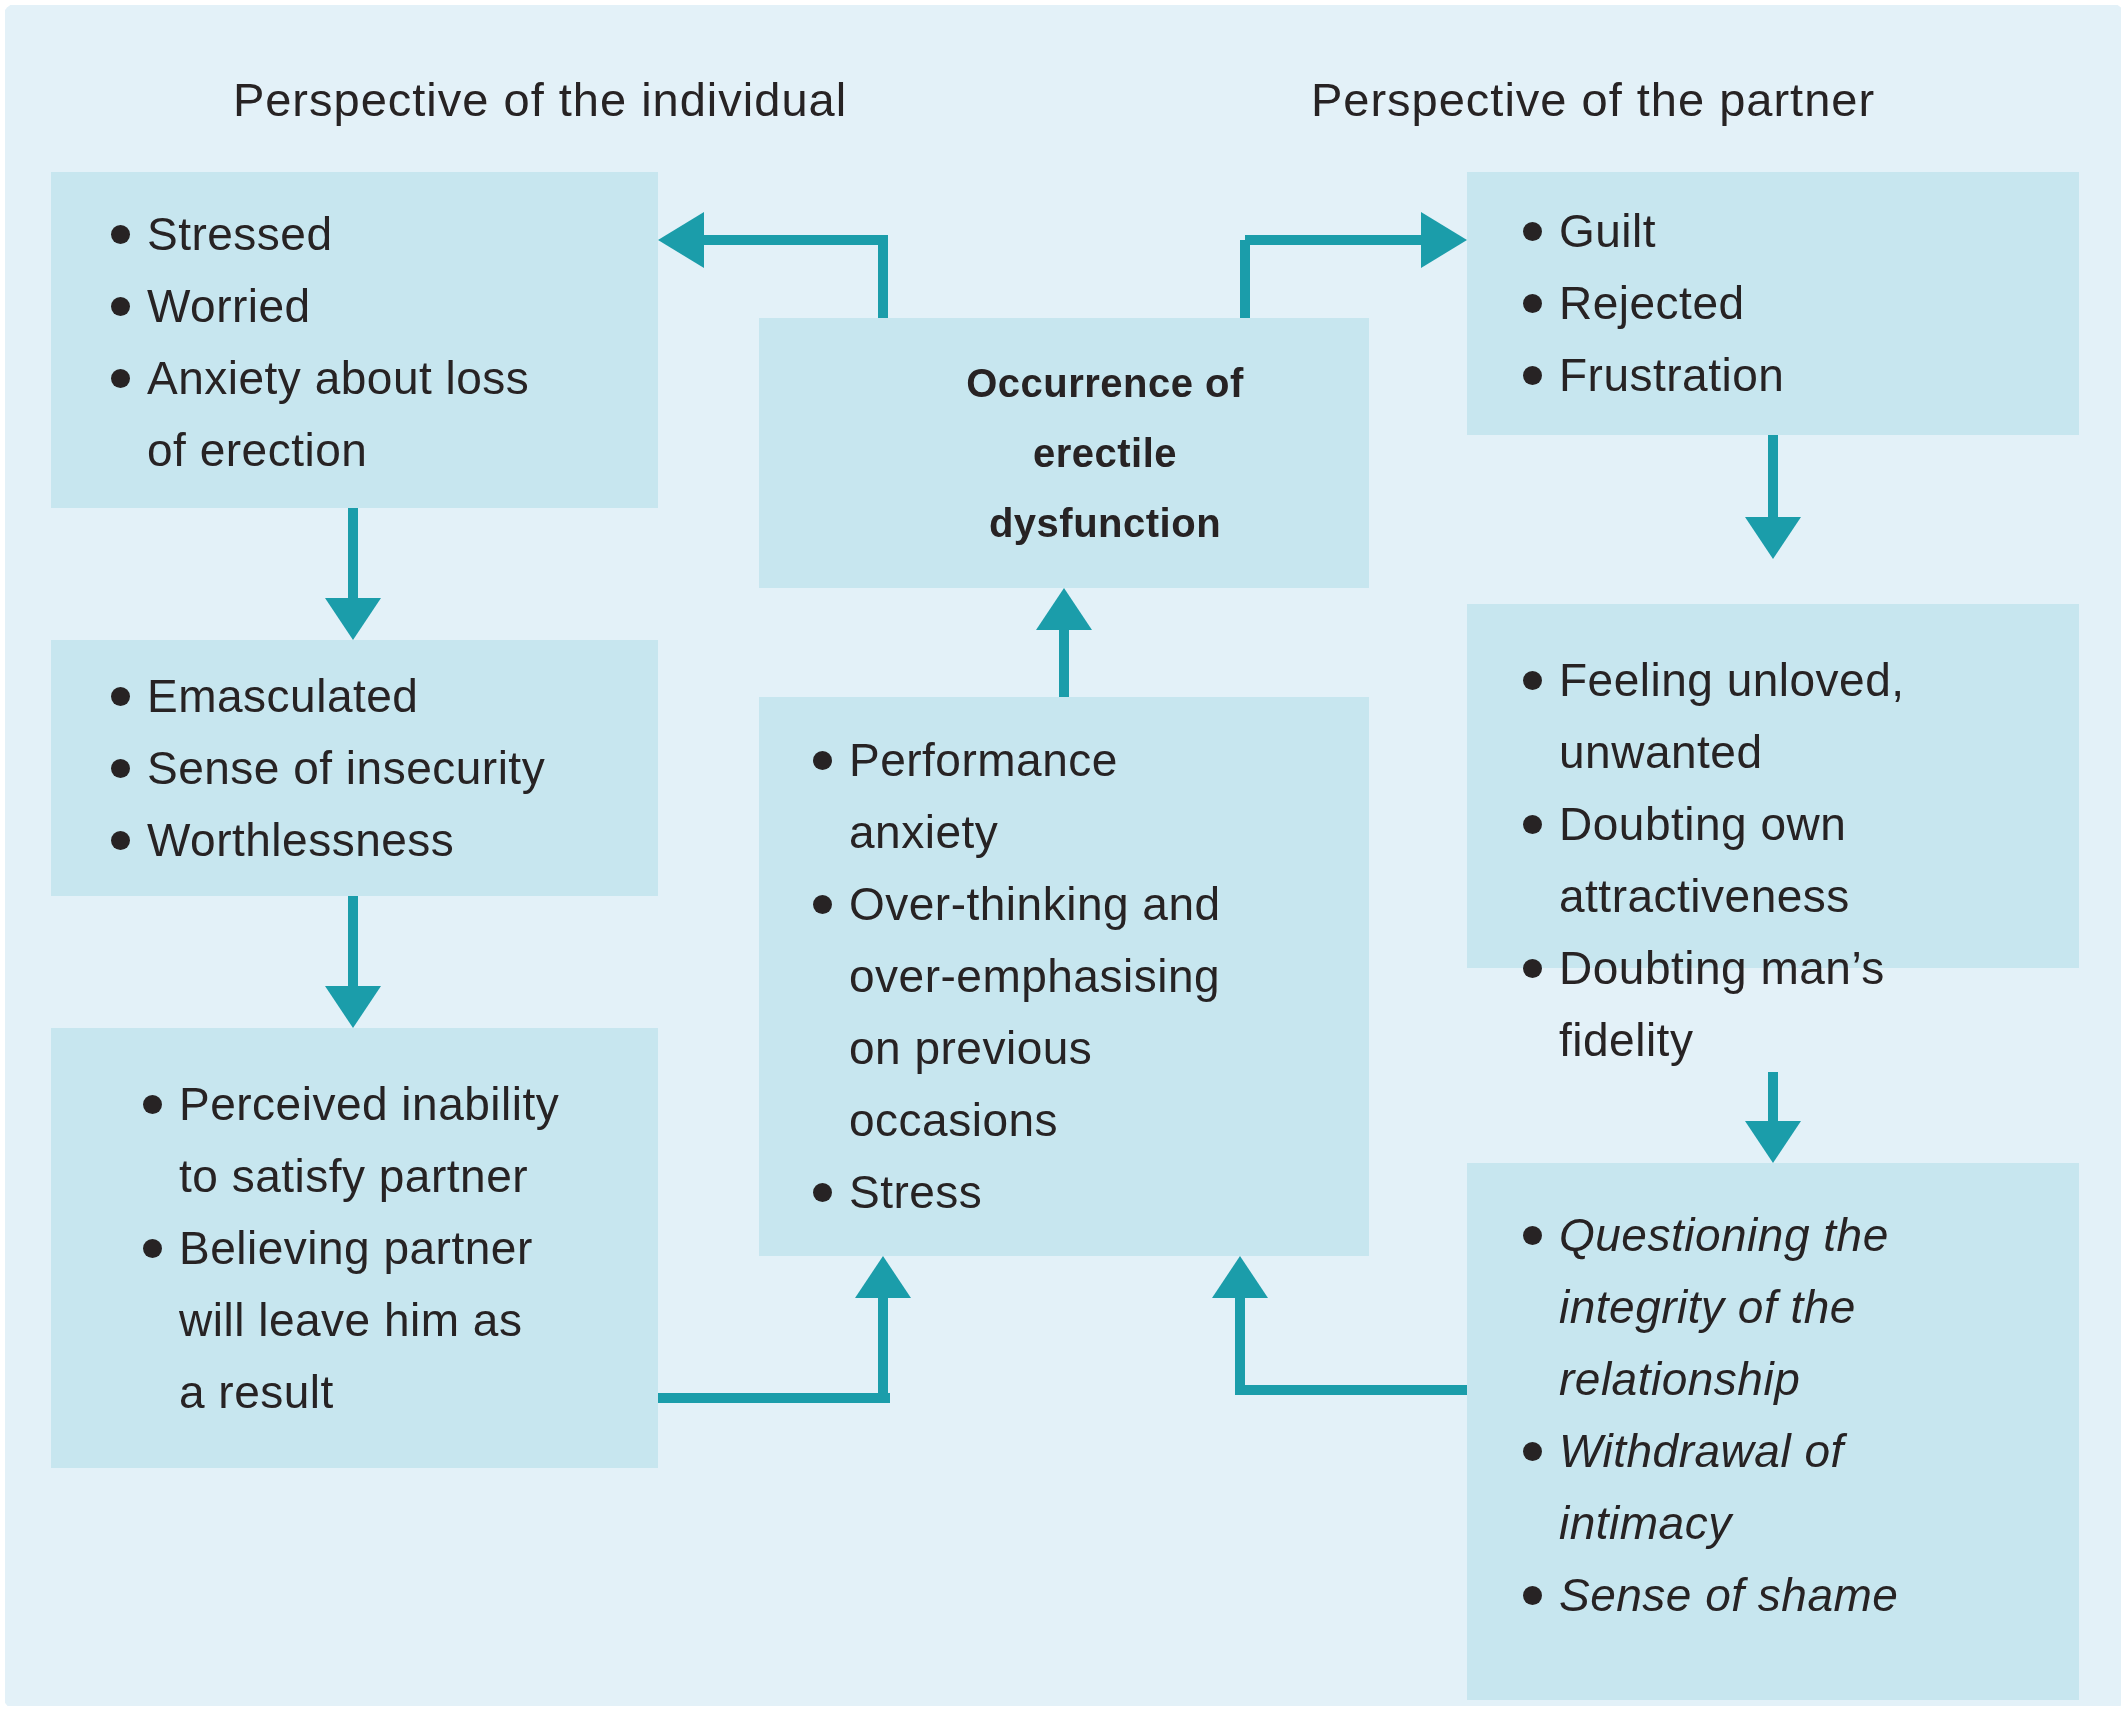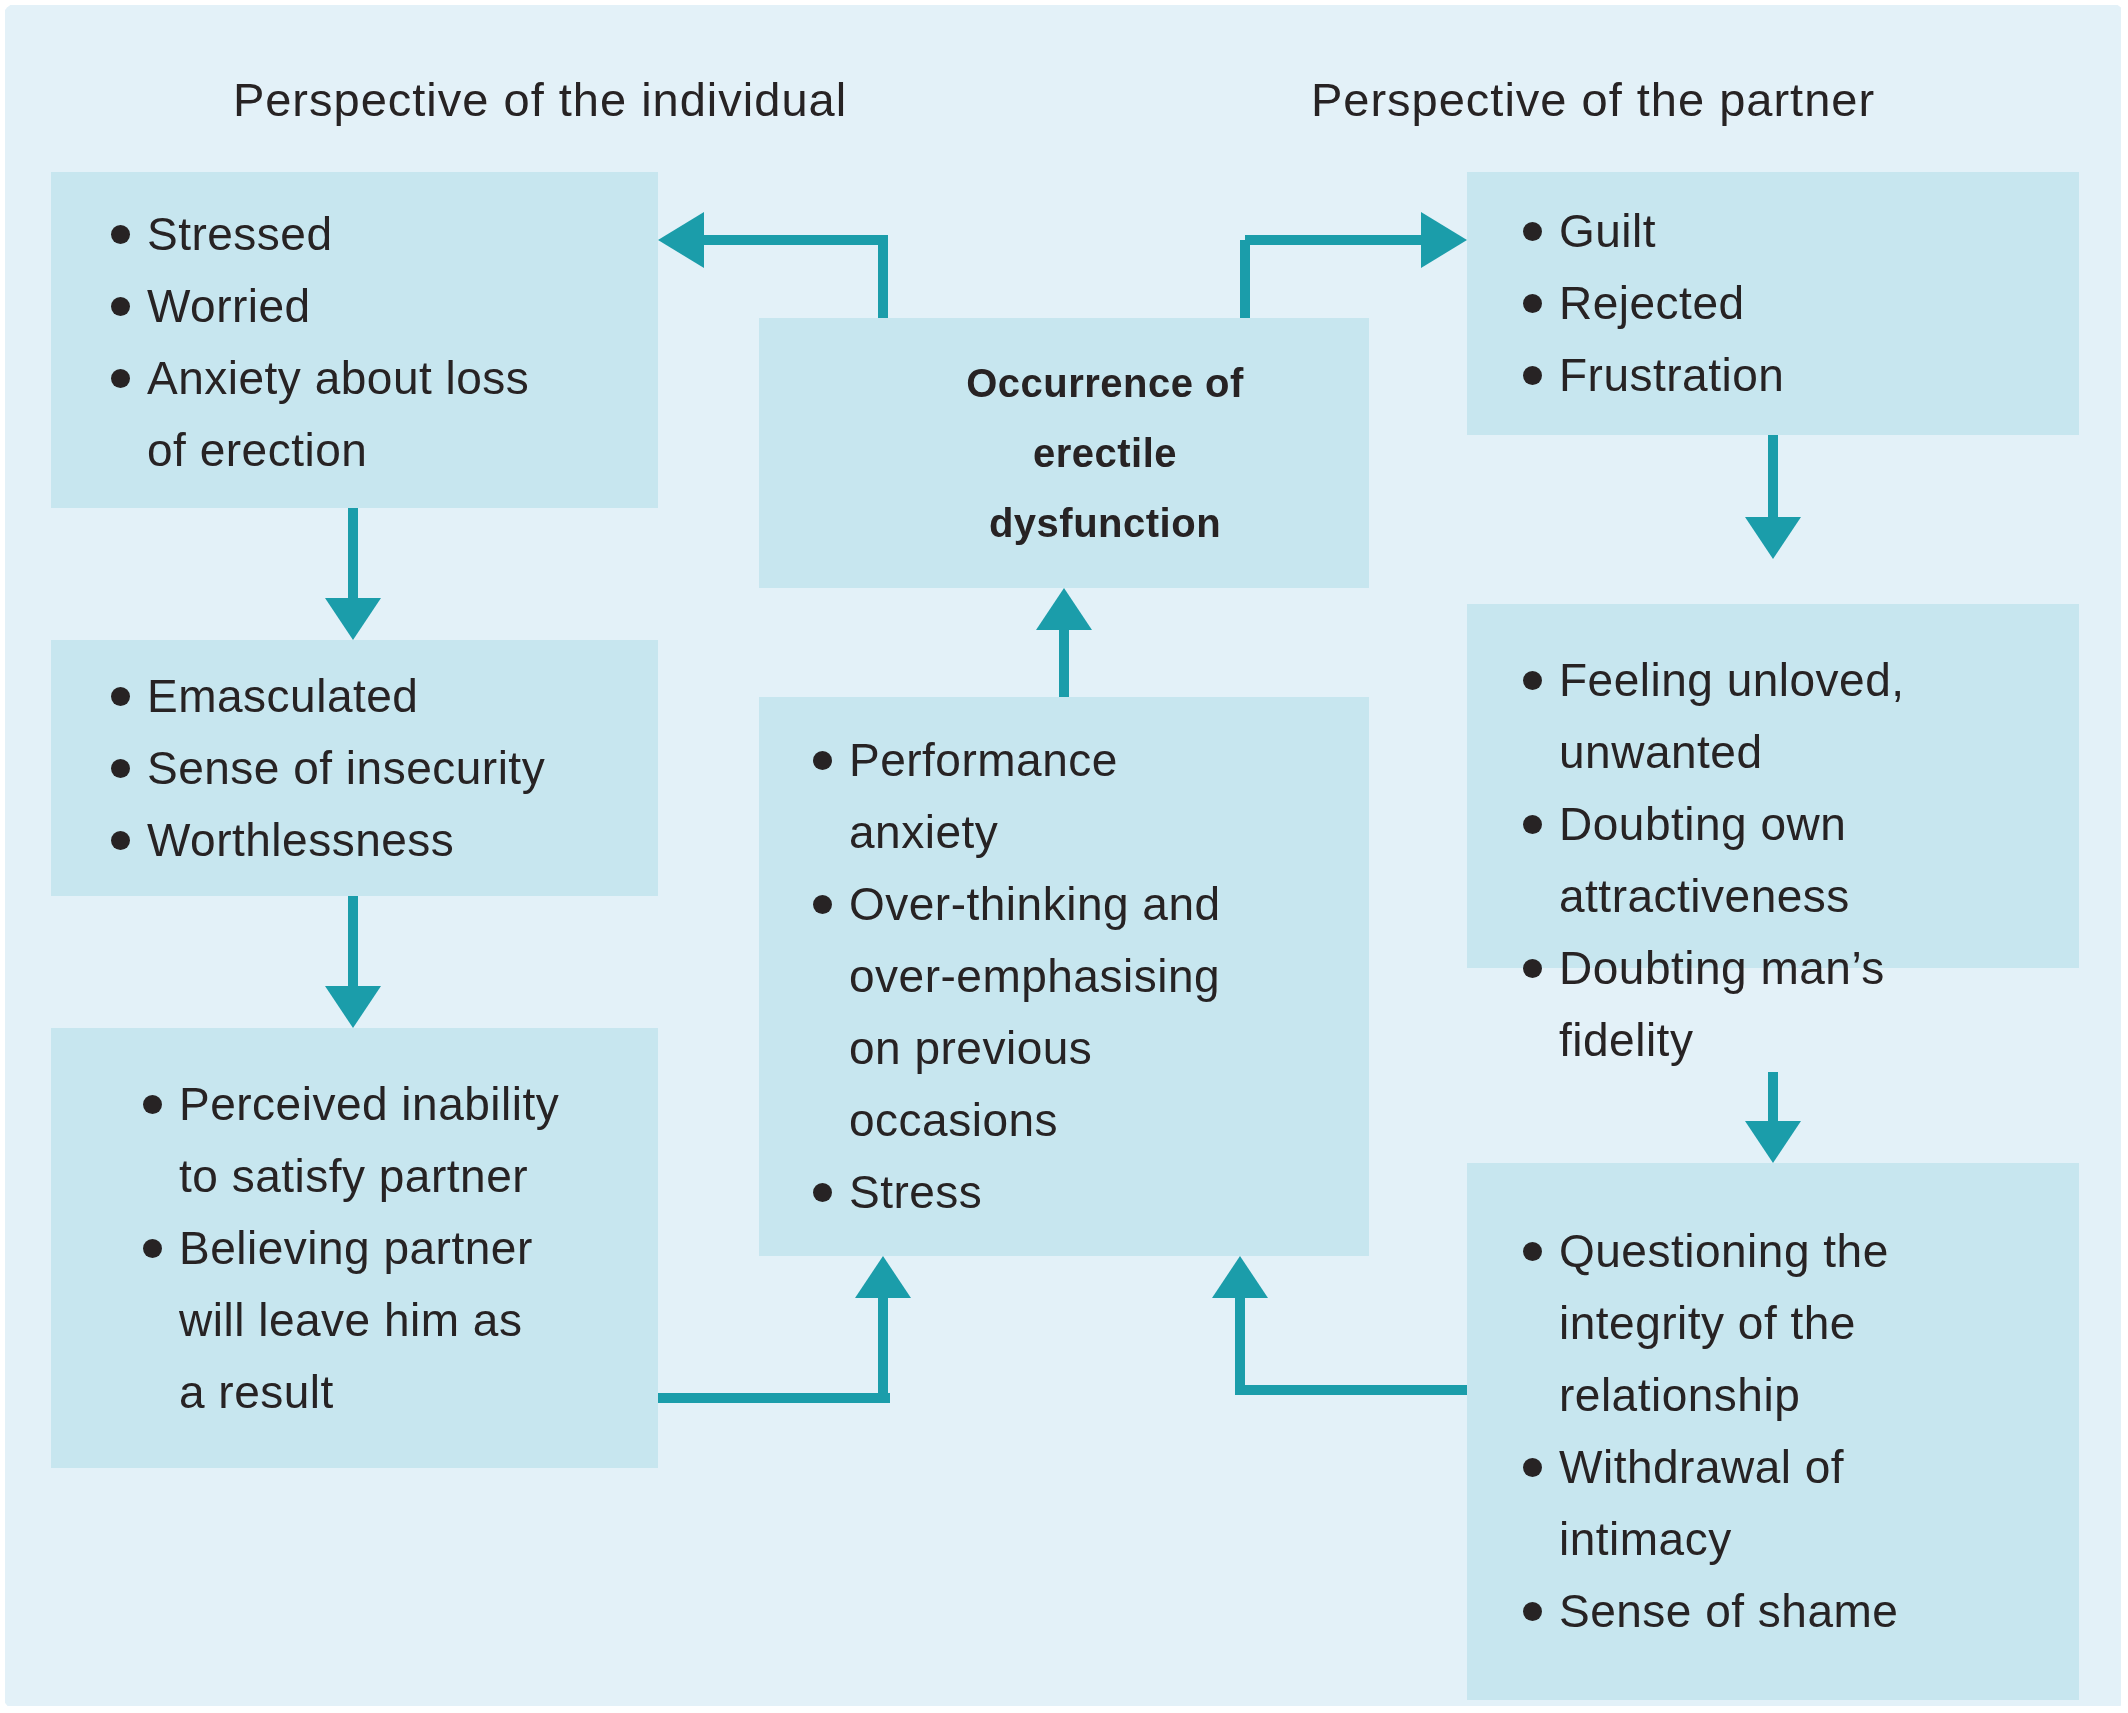--- a/index.html
+++ b/index.html
@@ -42,21 +42,21 @@
   #box-ind-2 .bullets{padding-top:20px;}
   #box-ind-3{left:51px;top:1028px;width:607px;height:440px;}
   #box-ind-3 .bullets{padding-top:40px;margin-left:32px;}
   #box-causes{left:759px;top:697px;width:610px;height:559px;}
   #box-causes .bullets{padding-top:27px;padding-left:54px;}
   #box-par-1{left:1467px;top:172px;width:612px;height:263px;}
   #box-par-1 .bullets{padding-top:23px;padding-left:56px;}
   #box-par-2{left:1467px;top:559px;width:612px;height:364px;margin-top:45px;}
   #box-par-2 .bullets{padding-top:40px;padding-left:56px;}
   #box-par-3{left:1467px;top:1163px;width:612px;height:537px;}
-  #box-par-3 .bullets{padding-top:52px;padding-left:56px;}
+  #box-par-3 .bullets{padding-top:36px;padding-left:56px;font-style:italic;}
 </style>
 </head>
 <body>
 
 <div class="page">
   <div class="bg"></div>
 
   <div class="hdr" style="left:540px;top:64px;">Perspective of the individual</div>
   <div class="hdr" style="left:1593px;top:64px;">Perspective of the partner</div>
 

